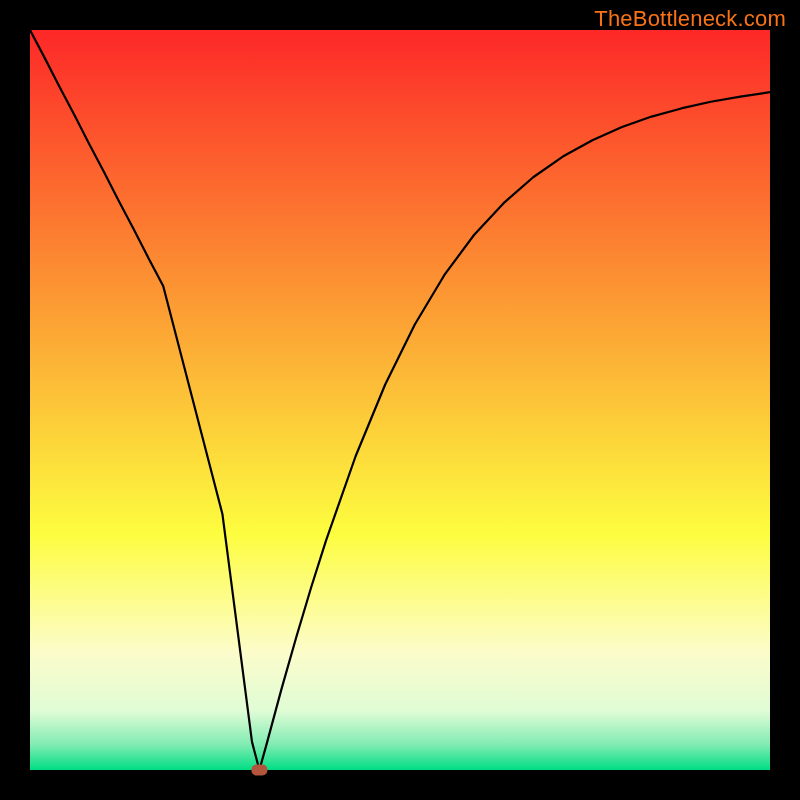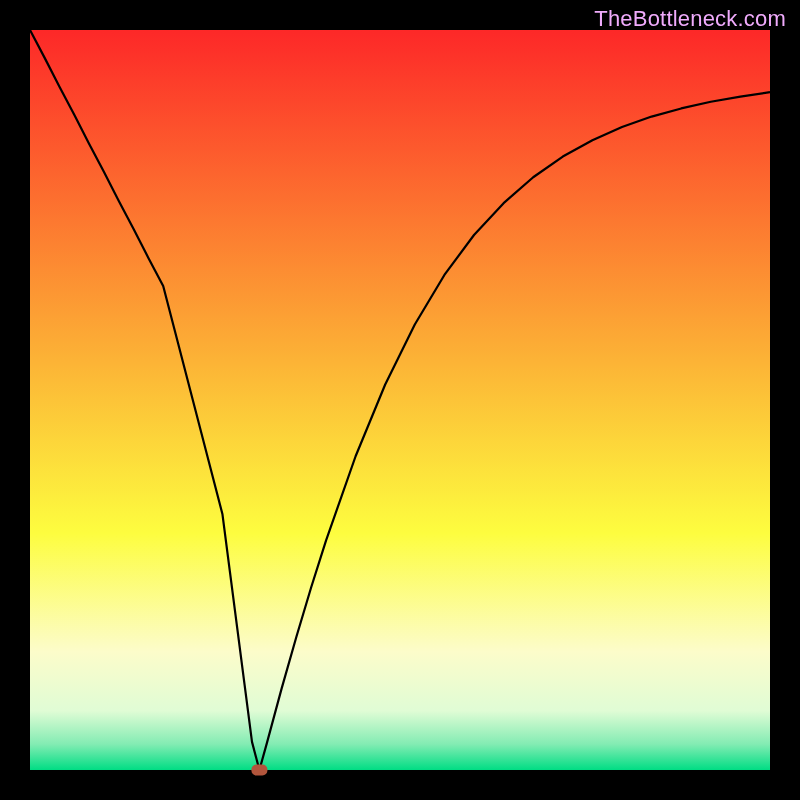--- a/index.html
+++ b/index.html
@@ -13,21 +13,21 @@
   }
   .container {
     position: relative;
     width: 800px;
     height: 800px;
   }
   .watermark {
     position: absolute;
     top: 6px;
     right: 14px;
-    color: #f0abfc;
+    color: #f97316;
     font-size: 22px;
     font-weight: 400;
     letter-spacing: 0.2px;
     z-index: 3;
   }
   svg.plot {
     position: absolute;
     top: 0;
     left: 0;
   }

